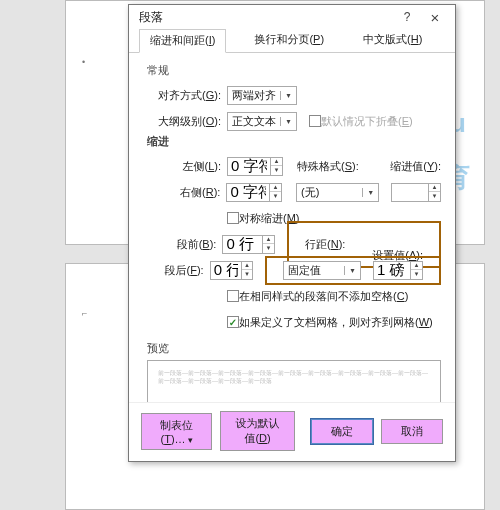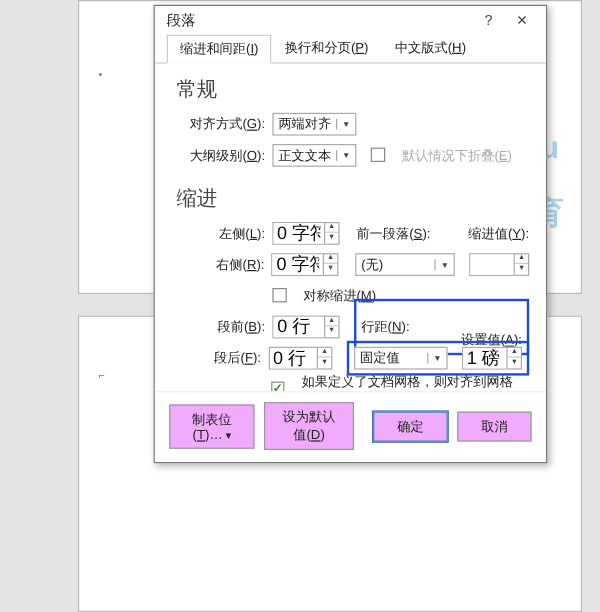--- a/index.html
+++ b/index.html
@@ -12,55 +12,55 @@
   .page2 { left:65px; top:263px; width:420px; height:247px; }
 
   .tbl { position:absolute; left:80px; top:88px; border-collapse:collapse; }
   .tbl td { border:1px solid #999; font-size:13px; text-align:center; padding:6px 10px; min-width:55px; height:26px; color:#333;}
   .cj { font-style: italic; font-size:9px; color:#666; vertical-align:super;}
 
   .pmark { position:absolute; font-size:9px; color:#777; }
   .wm { position:absolute; font-size:26px; font-weight:bold; color:#6fb8e6; opacity:.6; letter-spacing:4px; }
 
   
-  .dlg { position:absolute; left:128px; top:4px; width:328px; height:382px;
+  .dlg { position:absolute; left:128px; top:4px; width:328px; height:458px;
          background:#fff; border:1px solid #777; box-shadow:2px 2px 6px rgba(0,0,0,.3);
          display:flex; flex-direction:column; font-size:11px; color:#222; }
   .titlebar { height:24px; display:flex; align-items:center; padding:0 6px 0 10px; }
   .titlebar .t { flex:1; font-size:12px; }
   .titlebar .icn { width:28px; text-align:center; font-size:12px; color:#444; cursor:pointer;}
   .titlebar .x { font-size:15px; }
 
-  .tabsrow { display:flex; height:24px; align-items:flex-end; padding:0 10px; border-bottom:1px solid #ccc; gap:0;}
+  .tabsrow { display:flex; height:24px; align-items:flex-end; padding:0 10px; border-bottom:1px solid #ccc; gap:17px;}
   .tab { padding:3px 10px 4px; font-size:11px; border:1px solid transparent; cursor:pointer;}
   .tab.active { border:1px solid #ccc; border-bottom:1px solid #fff; background:#fff; position:relative; top:1px;}
   .ul { text-decoration: underline; }
 
   .body { padding:4px 14px 6px 18px; flex:1; overflow:hidden;}
-  .sect { font-size:17px; color:#444; margin:6px 0 4px; }
+  .sect { font-size:11px; color:#444; margin:6px 0 4px; }
   .row { display:flex; align-items:center; height:26px; gap:6px; }
   .lbl { width:74px; text-align:right; font-size:11px; color:#222; }
   .lbl2 { width:64px; font-size:11px; }
 
   .combo, .spin { display:flex; align-items:center; border:1px solid #aaa; height:19px; background:#fff; }
   .combo { width:70px; }
   .combo span { flex:1; padding:0 4px; font-size:11px; }
   .combo .arr, .spin .arrs { width:16px; display:flex; flex-direction:column; border-left:1px solid #aaa; }
   .combo .arr { align-items:center; justify-content:center; font-size:8px; color:#444;}
   .spin { width:56px; }
   .spin input { border:none; width:100%; padding:0 3px; font-size:15px; outline:none;}
   .spin .arrs div { height:9px; line-height:7px; font-size:7px; text-align:center; color:#444; border-bottom:1px solid #ccc;}
   .spin .arrs div:last-child{border-bottom:none;}
 
-  .chk { display:flex; align-items:center; gap:14px; font-size:11px;}
+  .chk { display:flex; align-items:center; gap:0; font-size:11px;}
   .chk .box { width:12px; height:12px; border:1px solid #888; display:flex; align-items:center; justify-content:center; font-size:10px;}
   .chk.checked .box { background:#fff; color:#1a6; }
   .chk.checked .box::after{content:"✓"; color:#2a8a2a; font-weight:bold;}
 
-  .hl { border:2px solid #1d4ed8; padding:3px 4px; margin-left:-4px; }
+  .hl { border:2px solid #a16207; padding:3px 16px; margin-left:-4px; }
 
   .preview { border:1px solid #aaa; height:82px; margin-top:2px; padding:8px 10px; font-size:6px; color:#bbb; line-height:8px; overflow:hidden;}
 
   .btnrow { display:flex; padding:8px 12px 10px; gap:8px; border-top:1px solid #eee; align-items:center;}
   .btn { border:1px solid #999; background:#f0abfc; padding:4px 10px; font-size:11px; cursor:pointer; min-width:62px; text-align:center;}
   .btn.primary { border:1px solid #5a8ac6; outline:1px solid #3a6aa6; }
   .spacer{flex:1;}
   .dd::after{content:" ▾"; font-size:9px;}
 </style>
 </head>
@@ -121,31 +121,31 @@
       <div class="combo">
           <span>正文文本</span>
           <div class="arr">▾</div>
         </div>
       <div class="chk" style="margin-left:6px;color:#aaa;">
           <div class="box"></div>
           <span><span>默认情况下折叠(</span><span class="ul">E</span><span>)</span></span>
         </div>
     </div>
 
-    <div class="sect" style="margin-top:12px;">缩进</div>
+    <div class="sect" style="margin-top:0;font-weight:bold;">缩进</div>
     <div class="row">
       <div class="lbl"><span>左侧(</span><span class="ul">L</span><span>):</span></div>
       <div class="spin">
           <input value="0 字符" style="">
           <div class="arrs">
             <div>▴</div>
             <div>▾</div>
           </div>
         </div>
-      <div class="lbl2" style="margin-left:8px;"><span>前一段落(</span><span class="ul">S</span><span>):</span></div>
+      <div class="lbl2" style="margin-left:8px;"><span>特殊格式(</span><span class="ul">S</span><span>):</span></div>
       <div style="flex:1"></div>
       <div class="lbl2" style="text-align:right;"><span>缩进值(</span><span class="ul">Y</span><span>):</span></div>
     </div>
     <div class="row">
       <div class="lbl"><span>右侧(</span><span class="ul">R</span><span>):</span></div>
       <div class="spin">
           <input value="0 字符" style="">
           <div class="arrs">
             <div>▴</div>
             <div>▾</div>
@@ -208,20 +208,27 @@
             <input value="1 磅" style="">
             <div class="arrs">
               <div>▴</div>
               <div>▾</div>
             </div>
           </div>
       </div>
     </div>
     <div class="row">
         <div style="width:74px"></div>
+      <div class="chk">
+          <div class="box"></div>
+          <span><span>在相同样式的段落间不添加空格(</span><span class="ul">C</span><span>)</span></span>
+        </div>
+    </div>
+    <div class="row">
+        <div style="width:74px"></div>
       <div class="chk checked">
           <div class="box"></div>
           <span><span>如果定义了文档网格，则对齐到网格(</span><span class="ul">W</span><span>)</span></span>
         </div>
     </div>
 
     <div class="sect">预览</div>
     <div class="preview">
       <div>前一段落—前一段落—前一段落—前一段落—前一段落—前一段落—前一段落—前一段落—前一段落—前一段落—前一段落—前一段落—前一段落</div>
 

